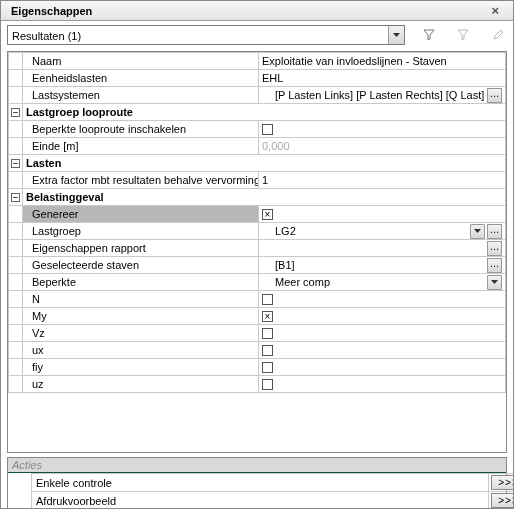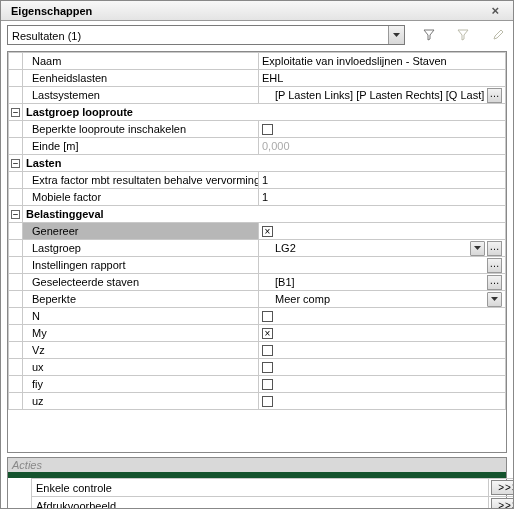--- a/index.html
+++ b/index.html
@@ -144,21 +144,21 @@
     border: 1px solid #888;
     margin: 0 6px 6px 6px;
     background: #fff;
     margin-top: 4px;
   }
   .actions-head {
     background: #d9d9d9;
     color: #888;
     font-style: italic;
     padding: 1px 4px;
-    border-bottom: 6px solid #14532d;
+    border-bottom: 1px solid #14532d;
   }
   table.actions {
     border-collapse: collapse;
     width: 100%;
     margin-left: 23px;
   }
   .actions td {
     border: 1px solid #c9c9c9;
     height: 18px;
     padding: 0 4px;
@@ -252,25 +252,20 @@
   <tr>
     <td class="exp"><span class="exp-box">−</span></td>
     <td class="lbl bold" colspan="2">Lasten</td>
   </tr>
   <tr>
     <td class="exp"></td>
     <td class="lbl"><span class="indent">Extra factor mbt resultaten behalve vervormingen</span></td>
     <td class="val">1</td>
   </tr>
   <tr>
-    <td class="exp"></td>
-    <td class="lbl"><span class="indent">Mobiele factor</span></td>
-    <td class="val">1</td>
-  </tr>
-  <tr>
     <td class="exp"><span class="exp-box">−</span></td>
     <td class="lbl bold" colspan="2">Belastinggeval</td>
   </tr>
   <tr class="selrow">
     <td class="exp"></td>
     <td class="lbl"><span class="indent">Genereer</span></td>
     <td class="val"><span class="chk">×</span></td>
   </tr>
   <tr>
     <td class="exp"></td>
@@ -282,21 +277,21 @@
                 <svg viewBox="0 0 7 4">
                   <path d="M0 0 L3.5 4 L7 0 Z" fill="#333"></path>
                 </svg>
               </span>
         <span class="dots-btn">…</span>
       </div>
     </td>
   </tr>
   <tr>
     <td class="exp"></td>
-    <td class="lbl"><span class="indent">Instellingen rapport</span></td>
+    <td class="lbl"><span class="indent">Eigenschappen rapport</span></td>
     <td class="val">
       <div class="valwrap">
         <span class="vtext"></span>
         <span class="dots-btn">…</span>
       </div>
     </td>
   </tr>
   <tr>
     <td class="exp"></td>
     <td class="lbl"><span class="indent">Geselecteerde staven</span></td>

